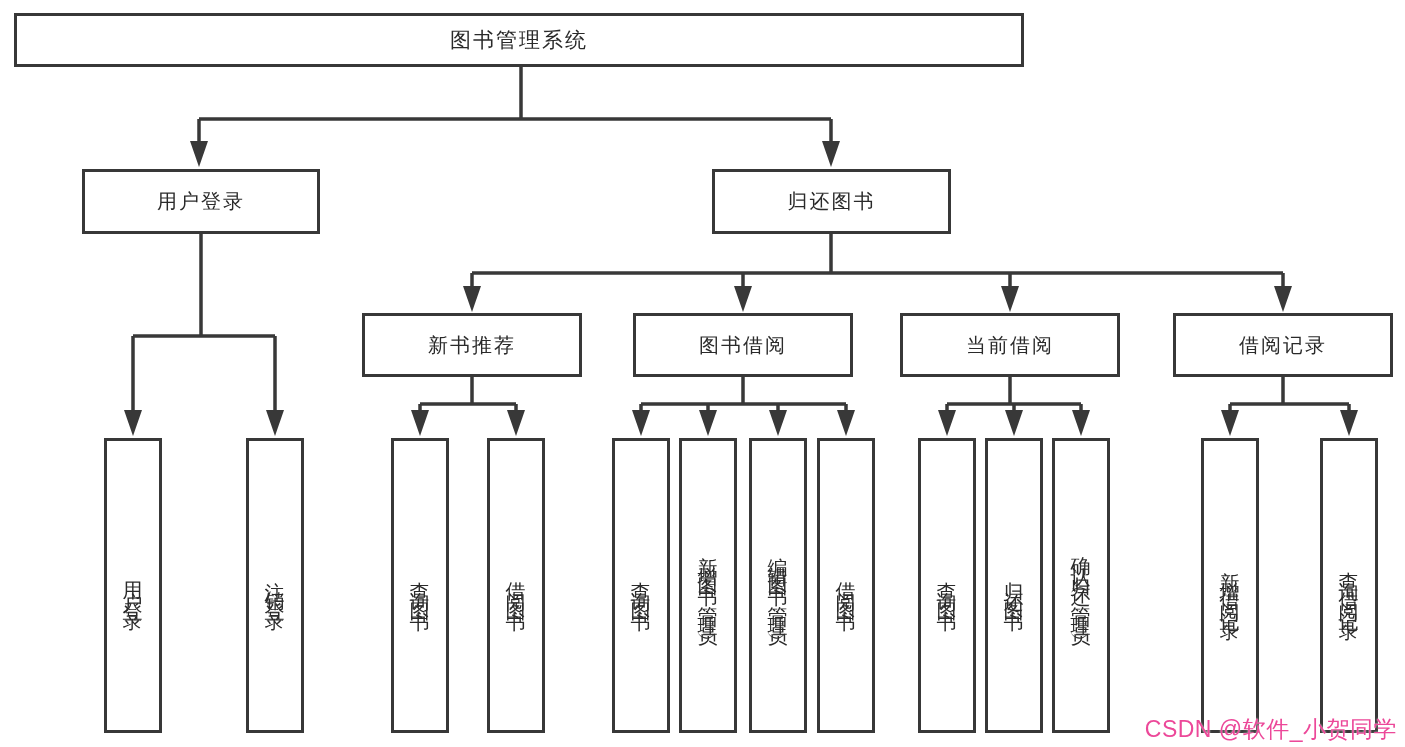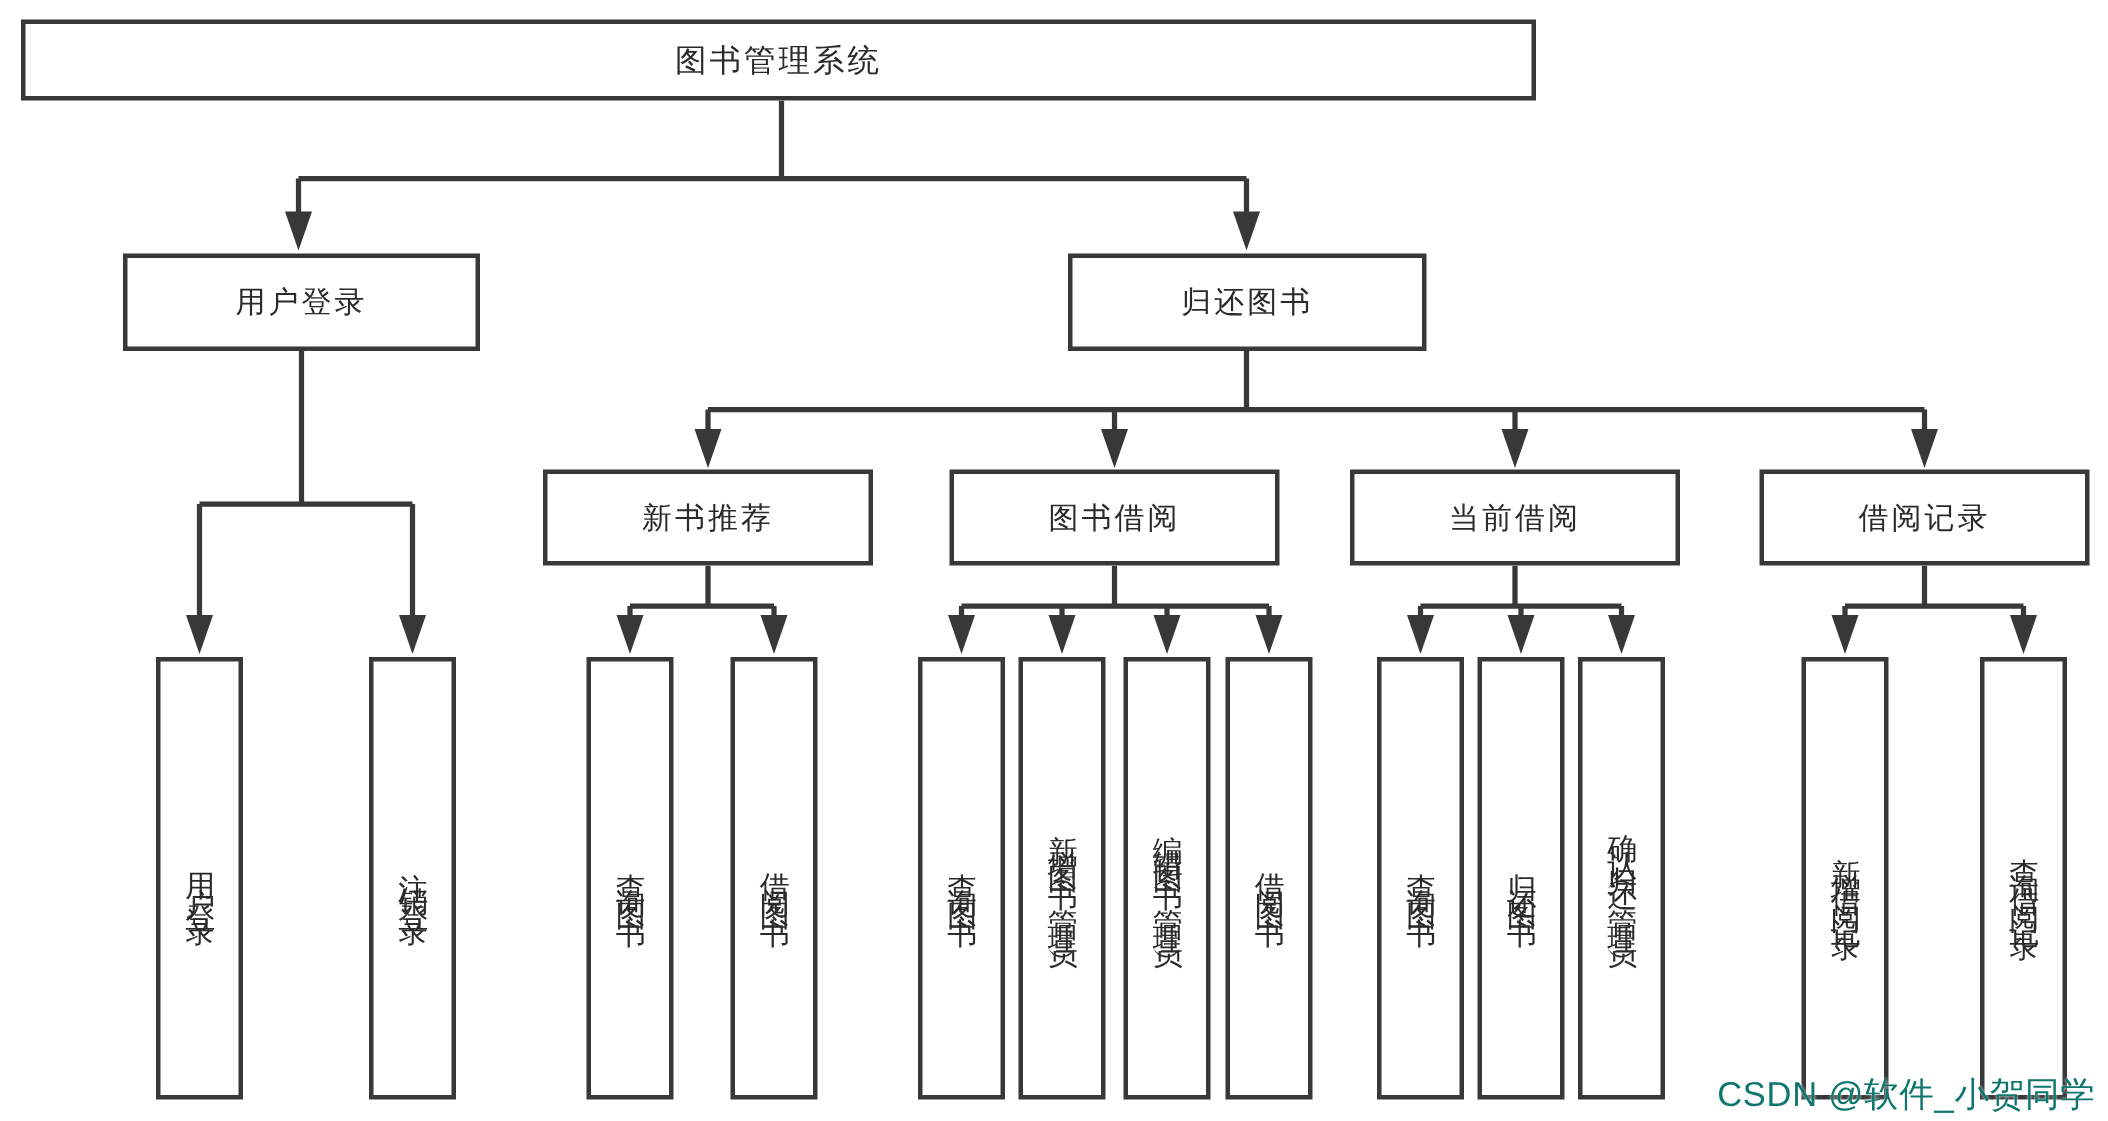--- a/index.html
+++ b/index.html
@@ -39,21 +39,21 @@
     line-height: 1;
     font-size: 20px;
   }
   .watermark {
     position: absolute;
     right: 8px;
     bottom: 2px;
     z-index: 5;
     font-size: 23px;
     letter-spacing: 0.5px;
-    color: #0f766e;
+    color: #ec4899;
     text-shadow: 0 0 2px #ffffff;
   }
 </style>
 </head>
 <body>
 
 <div class="canvas">
 
   <svg class="connectors" viewBox="0 0 1405 747">
     <g stroke="#383838" stroke-width="3.5" fill="none">

